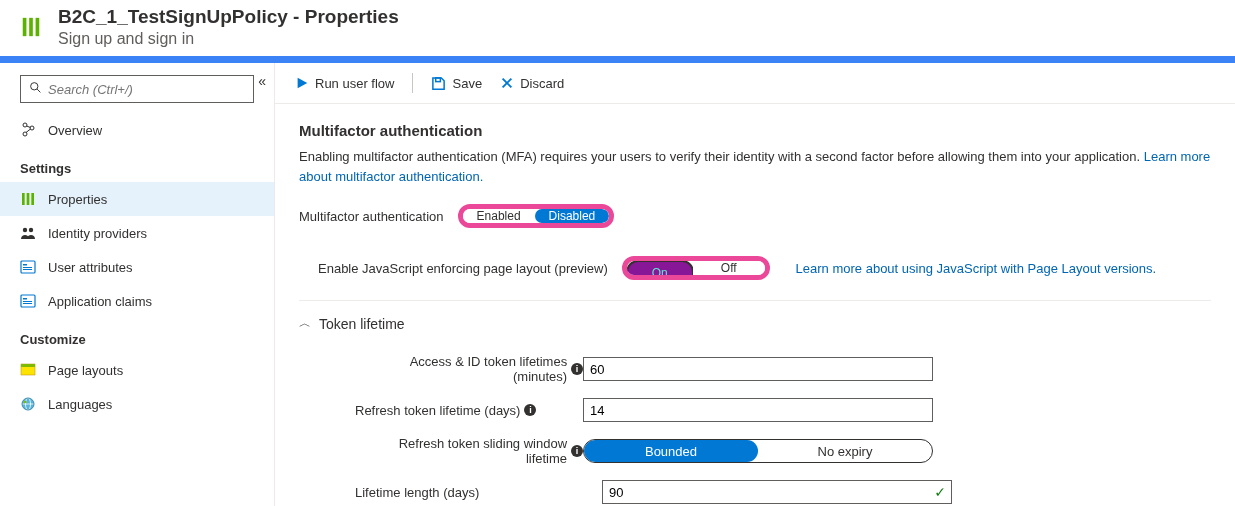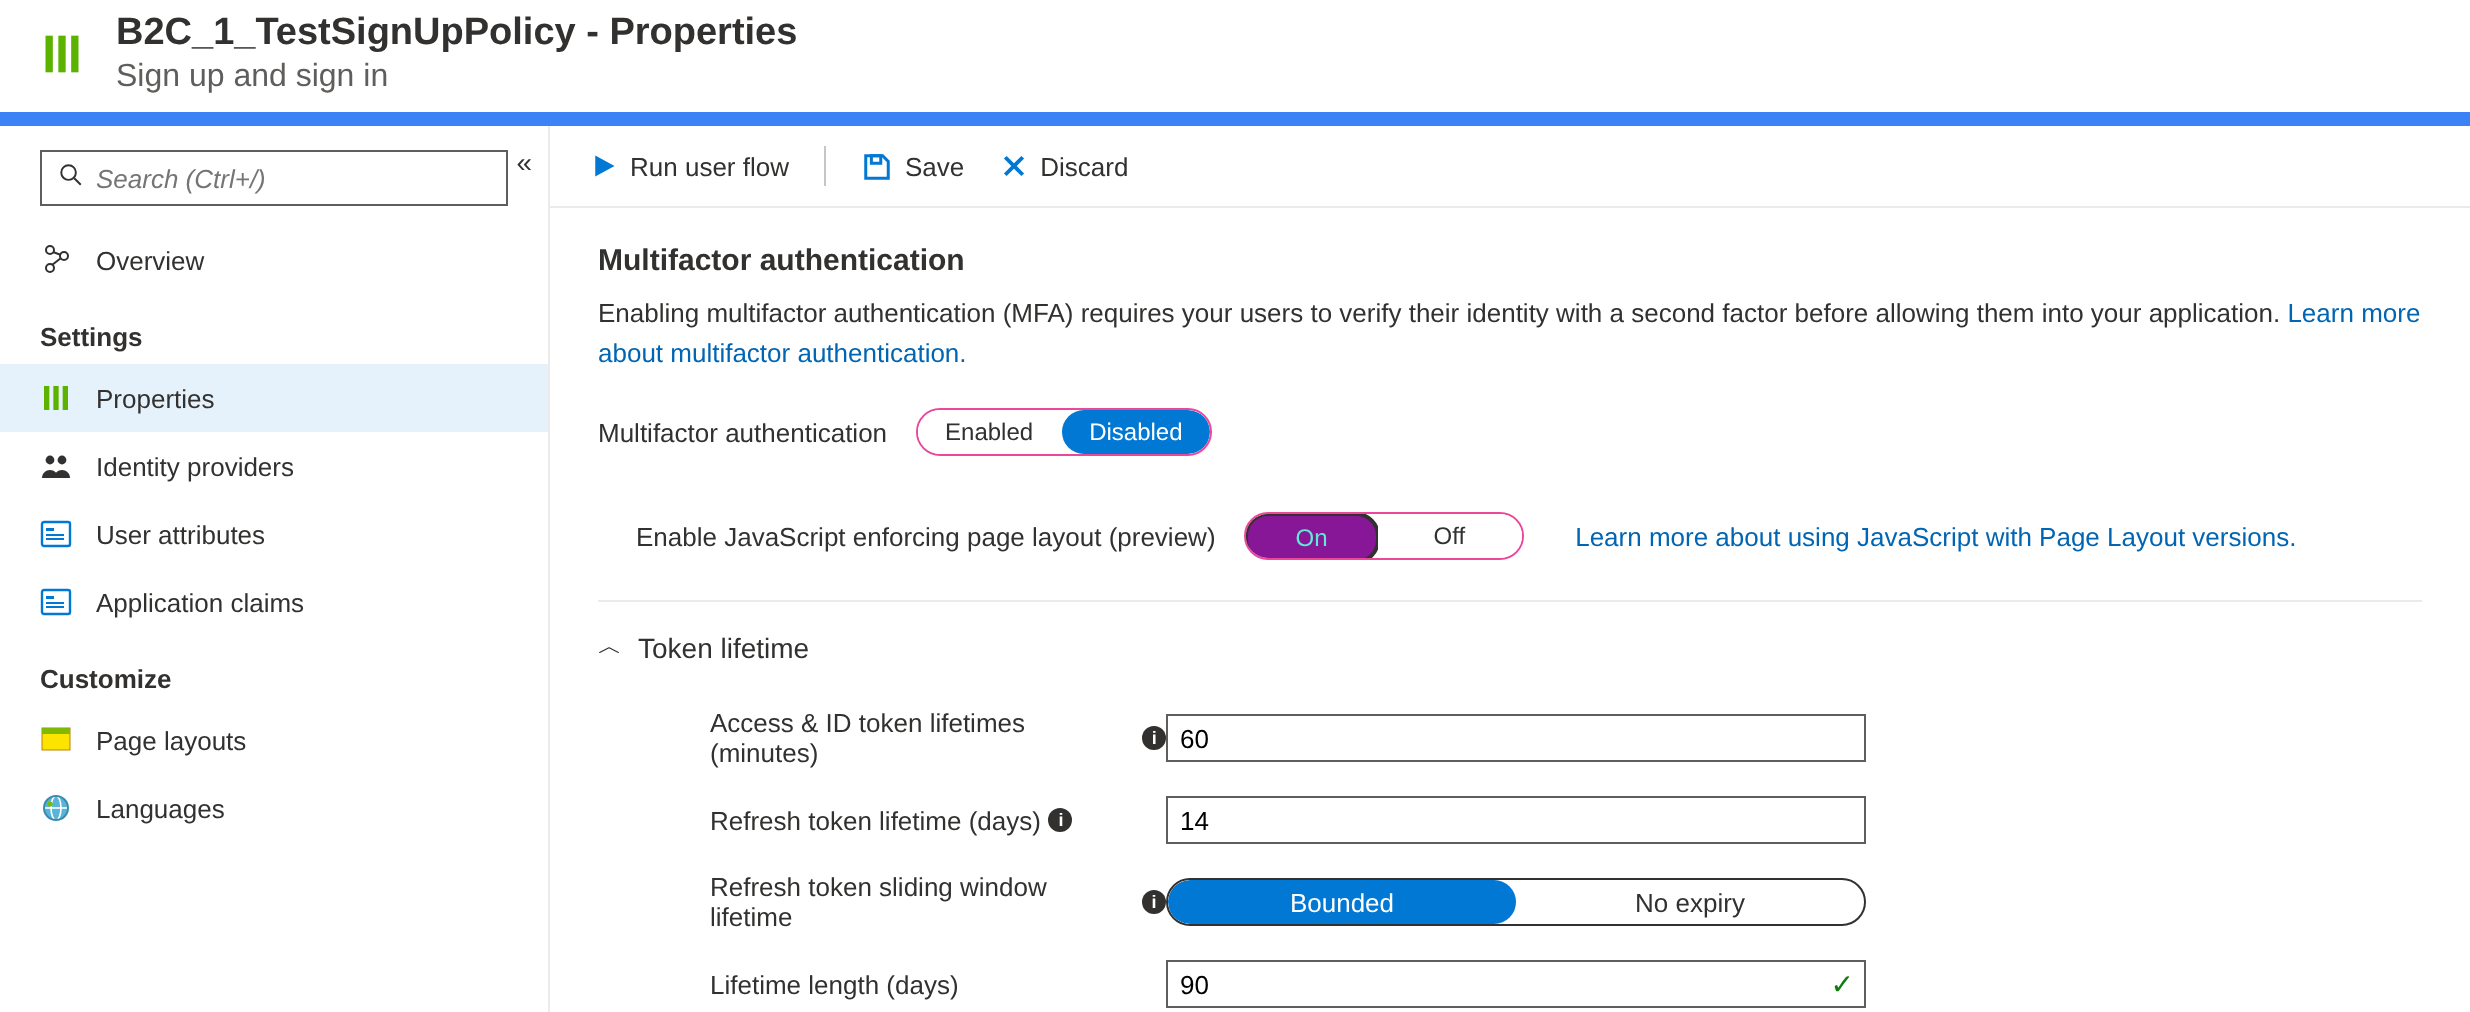--- a/index.html
+++ b/index.html
@@ -36,39 +36,39 @@
   .tsep { width:1px; height:20px; background:#c8c6c4; }
   
   .content { padding:18px 24px; }
   .content h2 { font-size:15px; font-weight:600; margin-bottom:8px; }
   .desc { font-size:13px; line-height:1.5; color:#323130; }
   .desc a, a.link { color:#0065b3; text-decoration:none; cursor:pointer; }
   
   .row { display:flex; align-items:center; margin-top:18px; gap:14px; }
   .row .lbl { font-size:13px; color:#323130; }
   
-  .pill-toggle { display:inline-flex; border:1px solid #ec4899; border-radius:14px; overflow:hidden; height:24px; }
+  .pill-toggle { display:inline-flex; border:5px solid #ec4899; border-radius:14px; overflow:hidden; height:24px; }
   .pill-opt { padding:0 14px; display:flex; align-items:center; font-size:12px; cursor:pointer; color:#323130; background:#fff; }
   .pill-opt.sel-blue { background:#0078d4; color:#fff; border-radius:12px; margin:0; }
   .pill-opt.sel-purple { background:#881798; color:#5eead4; border:2px solid #323130; border-radius:12px; margin:-1px; height:26px; padding:0 24px; }
   
   .pill-toggle.wide { height:24px; }
   .pill-toggle.wide .pill-opt { padding:0 24px; }
 
   hr.sep { border:none; border-top:1px solid #edebe9; margin:20px 0 0 0; }
   
   .section-head { display:flex; align-items:center; gap:8px; padding:14px 0 8px 0; font-size:14px; font-weight:400; cursor:pointer;}
   .section-head .chev { font-size:12px; }
   
   .form-grid { padding-left:56px; }
   .frow { display:flex; align-items:center; margin-top:14px; }
-  .frow .flabel { width:228px; font-size:13px; display:flex; align-items:center; gap:4px;}
+  .frow .flabel { width:228px; font-size:13px; display:flex; align-items:center; gap:4px;text-align:right;}
   .info { width:12px; height:12px; border-radius:50%; background:#323130; color:#fff; font-size:9px; display:inline-flex; align-items:center; justify-content:center; font-weight:bold; cursor:default;}
   .ftext { width:350px; height:24px; border:1px solid #605e5c; padding:0 6px; font-size:13px; outline:none; }
-  .ftext-wrap { position:relative; display:inline-block; }
+  .ftext-wrap { position:relative; display:inline-block;margin-left:19px; }
   .check { position:absolute; right:6px; top:4px; color:#107c10; font-size:14px; }
   
   .big-pill { display:inline-flex; border:1px solid #323130; border-radius:13px; overflow:hidden; height:24px; width:350px; }
   .big-opt { flex:1; display:flex; align-items:center; justify-content:center; font-size:13px; cursor:pointer; color:#323130; }
   .big-opt.sel { background:#0078d4; color:#fff; border-radius:12px; }
 
 </style>
 </head>
 <body>
 

